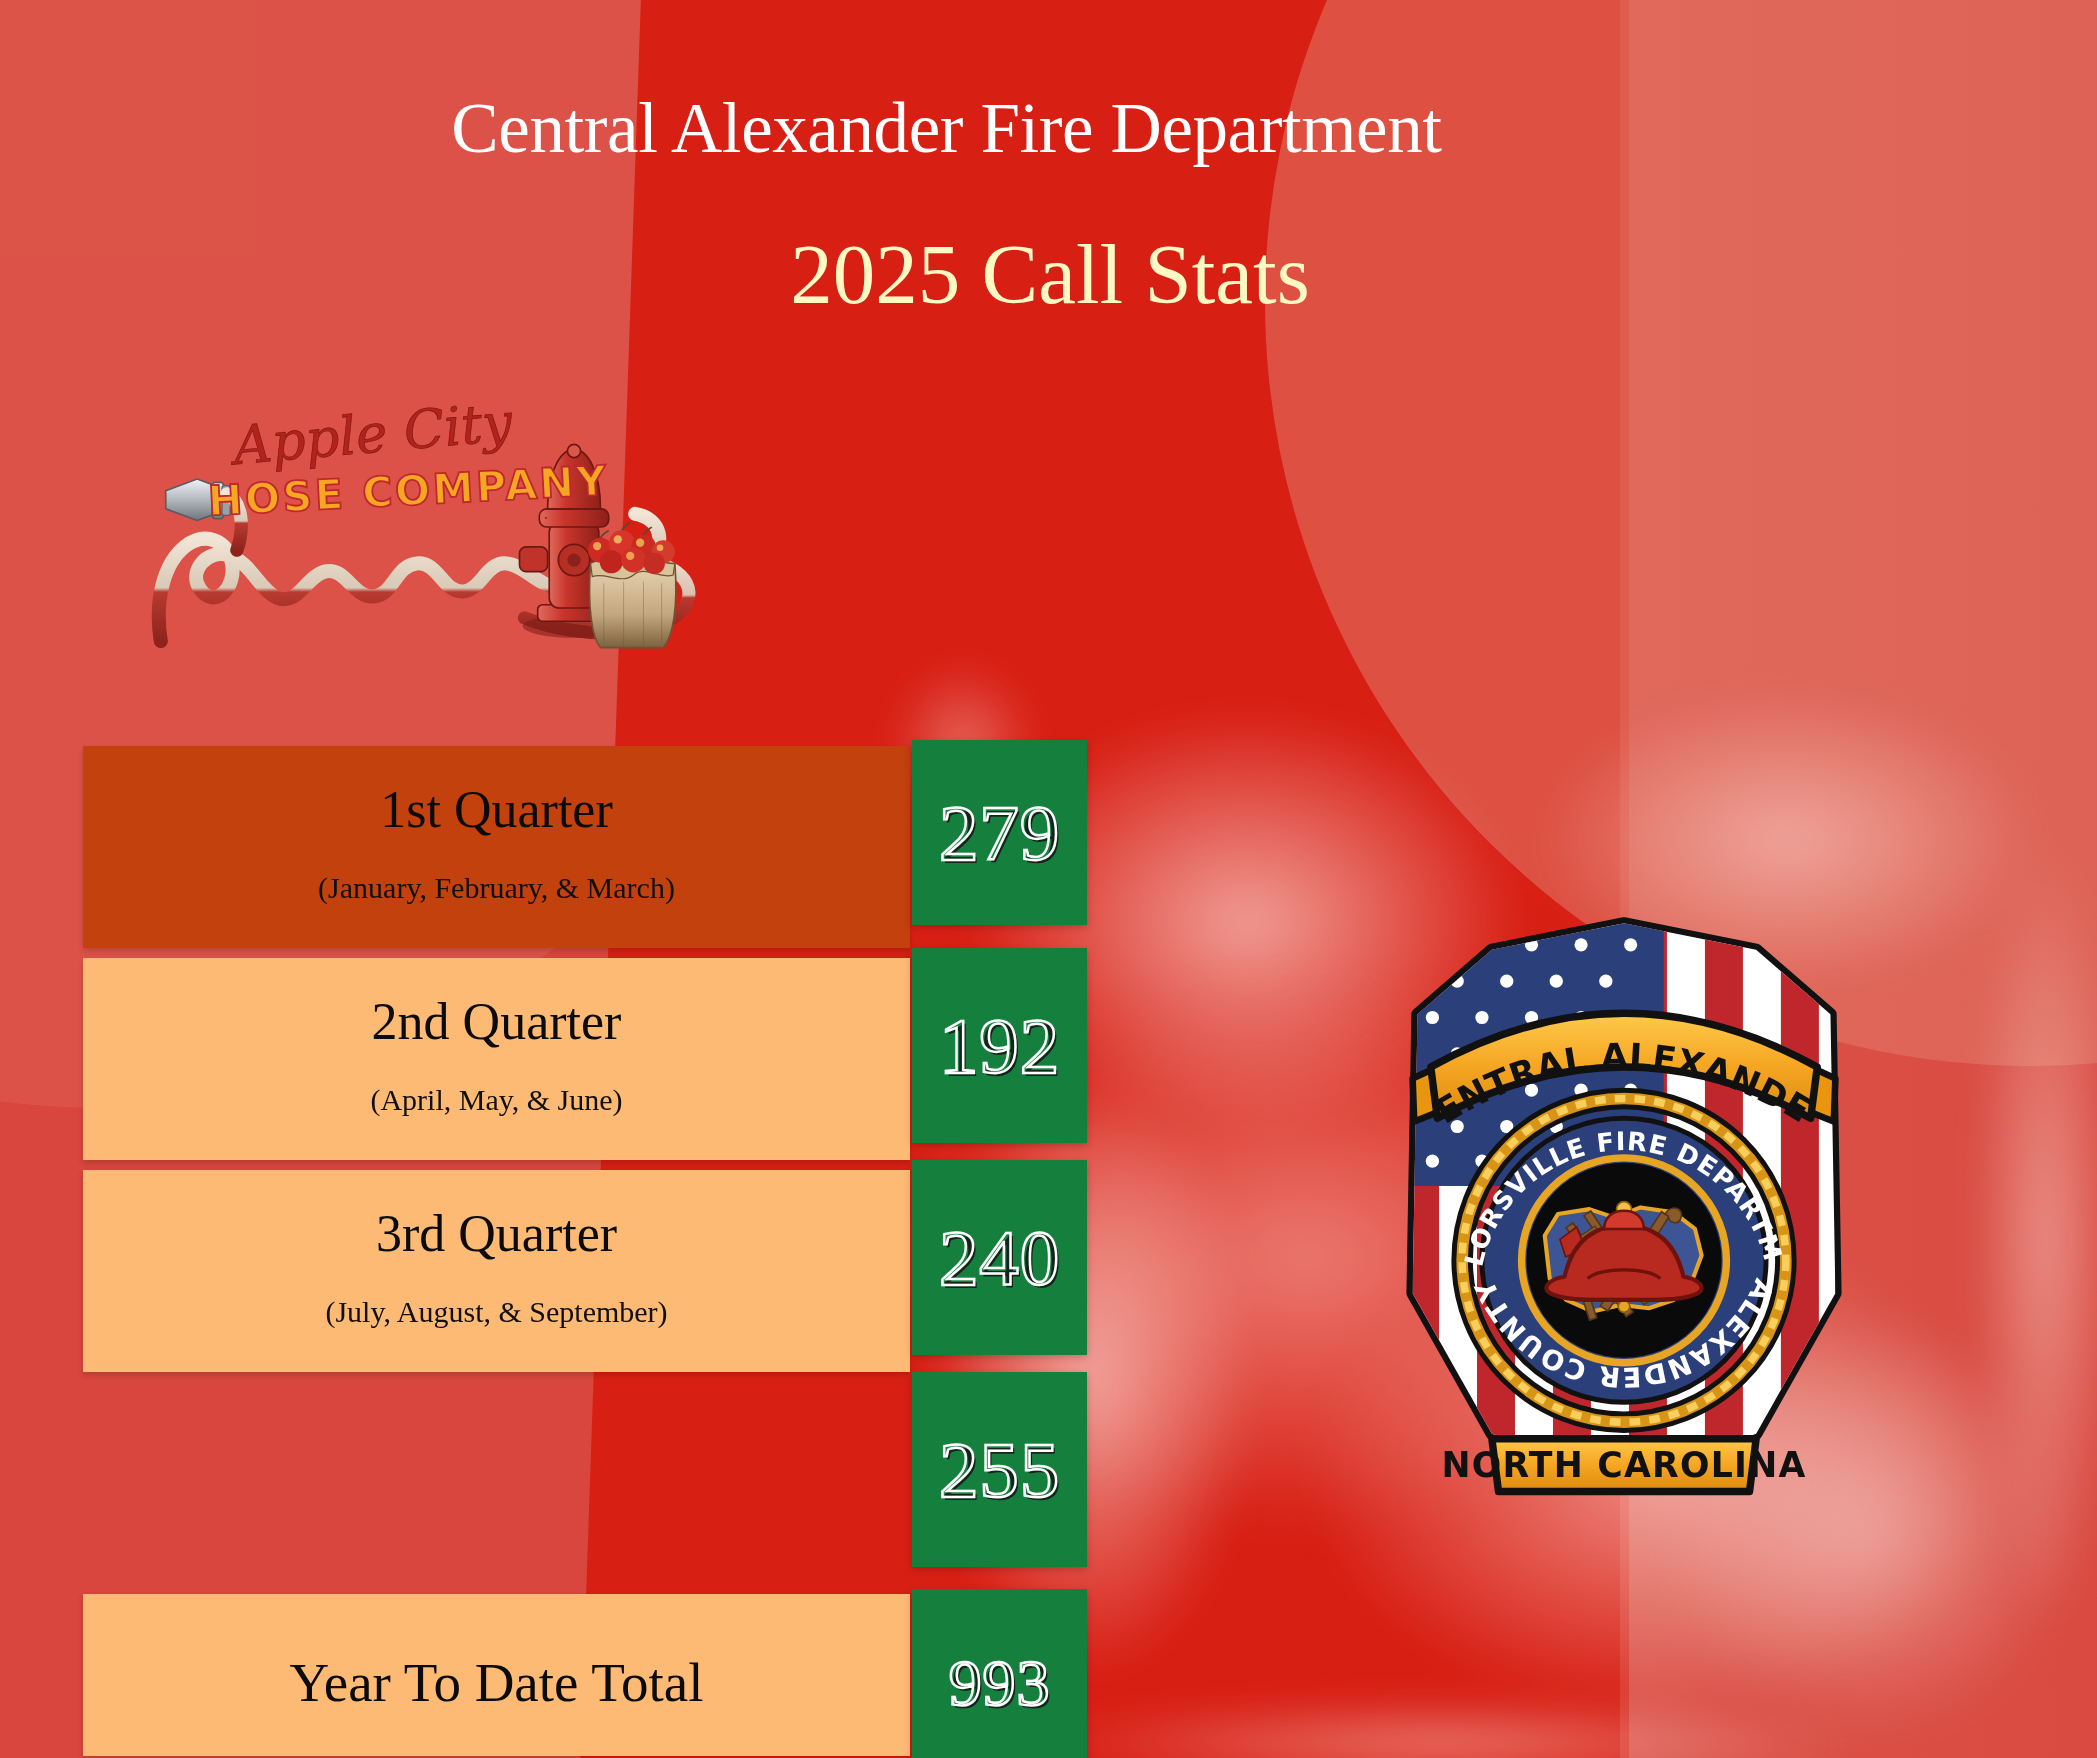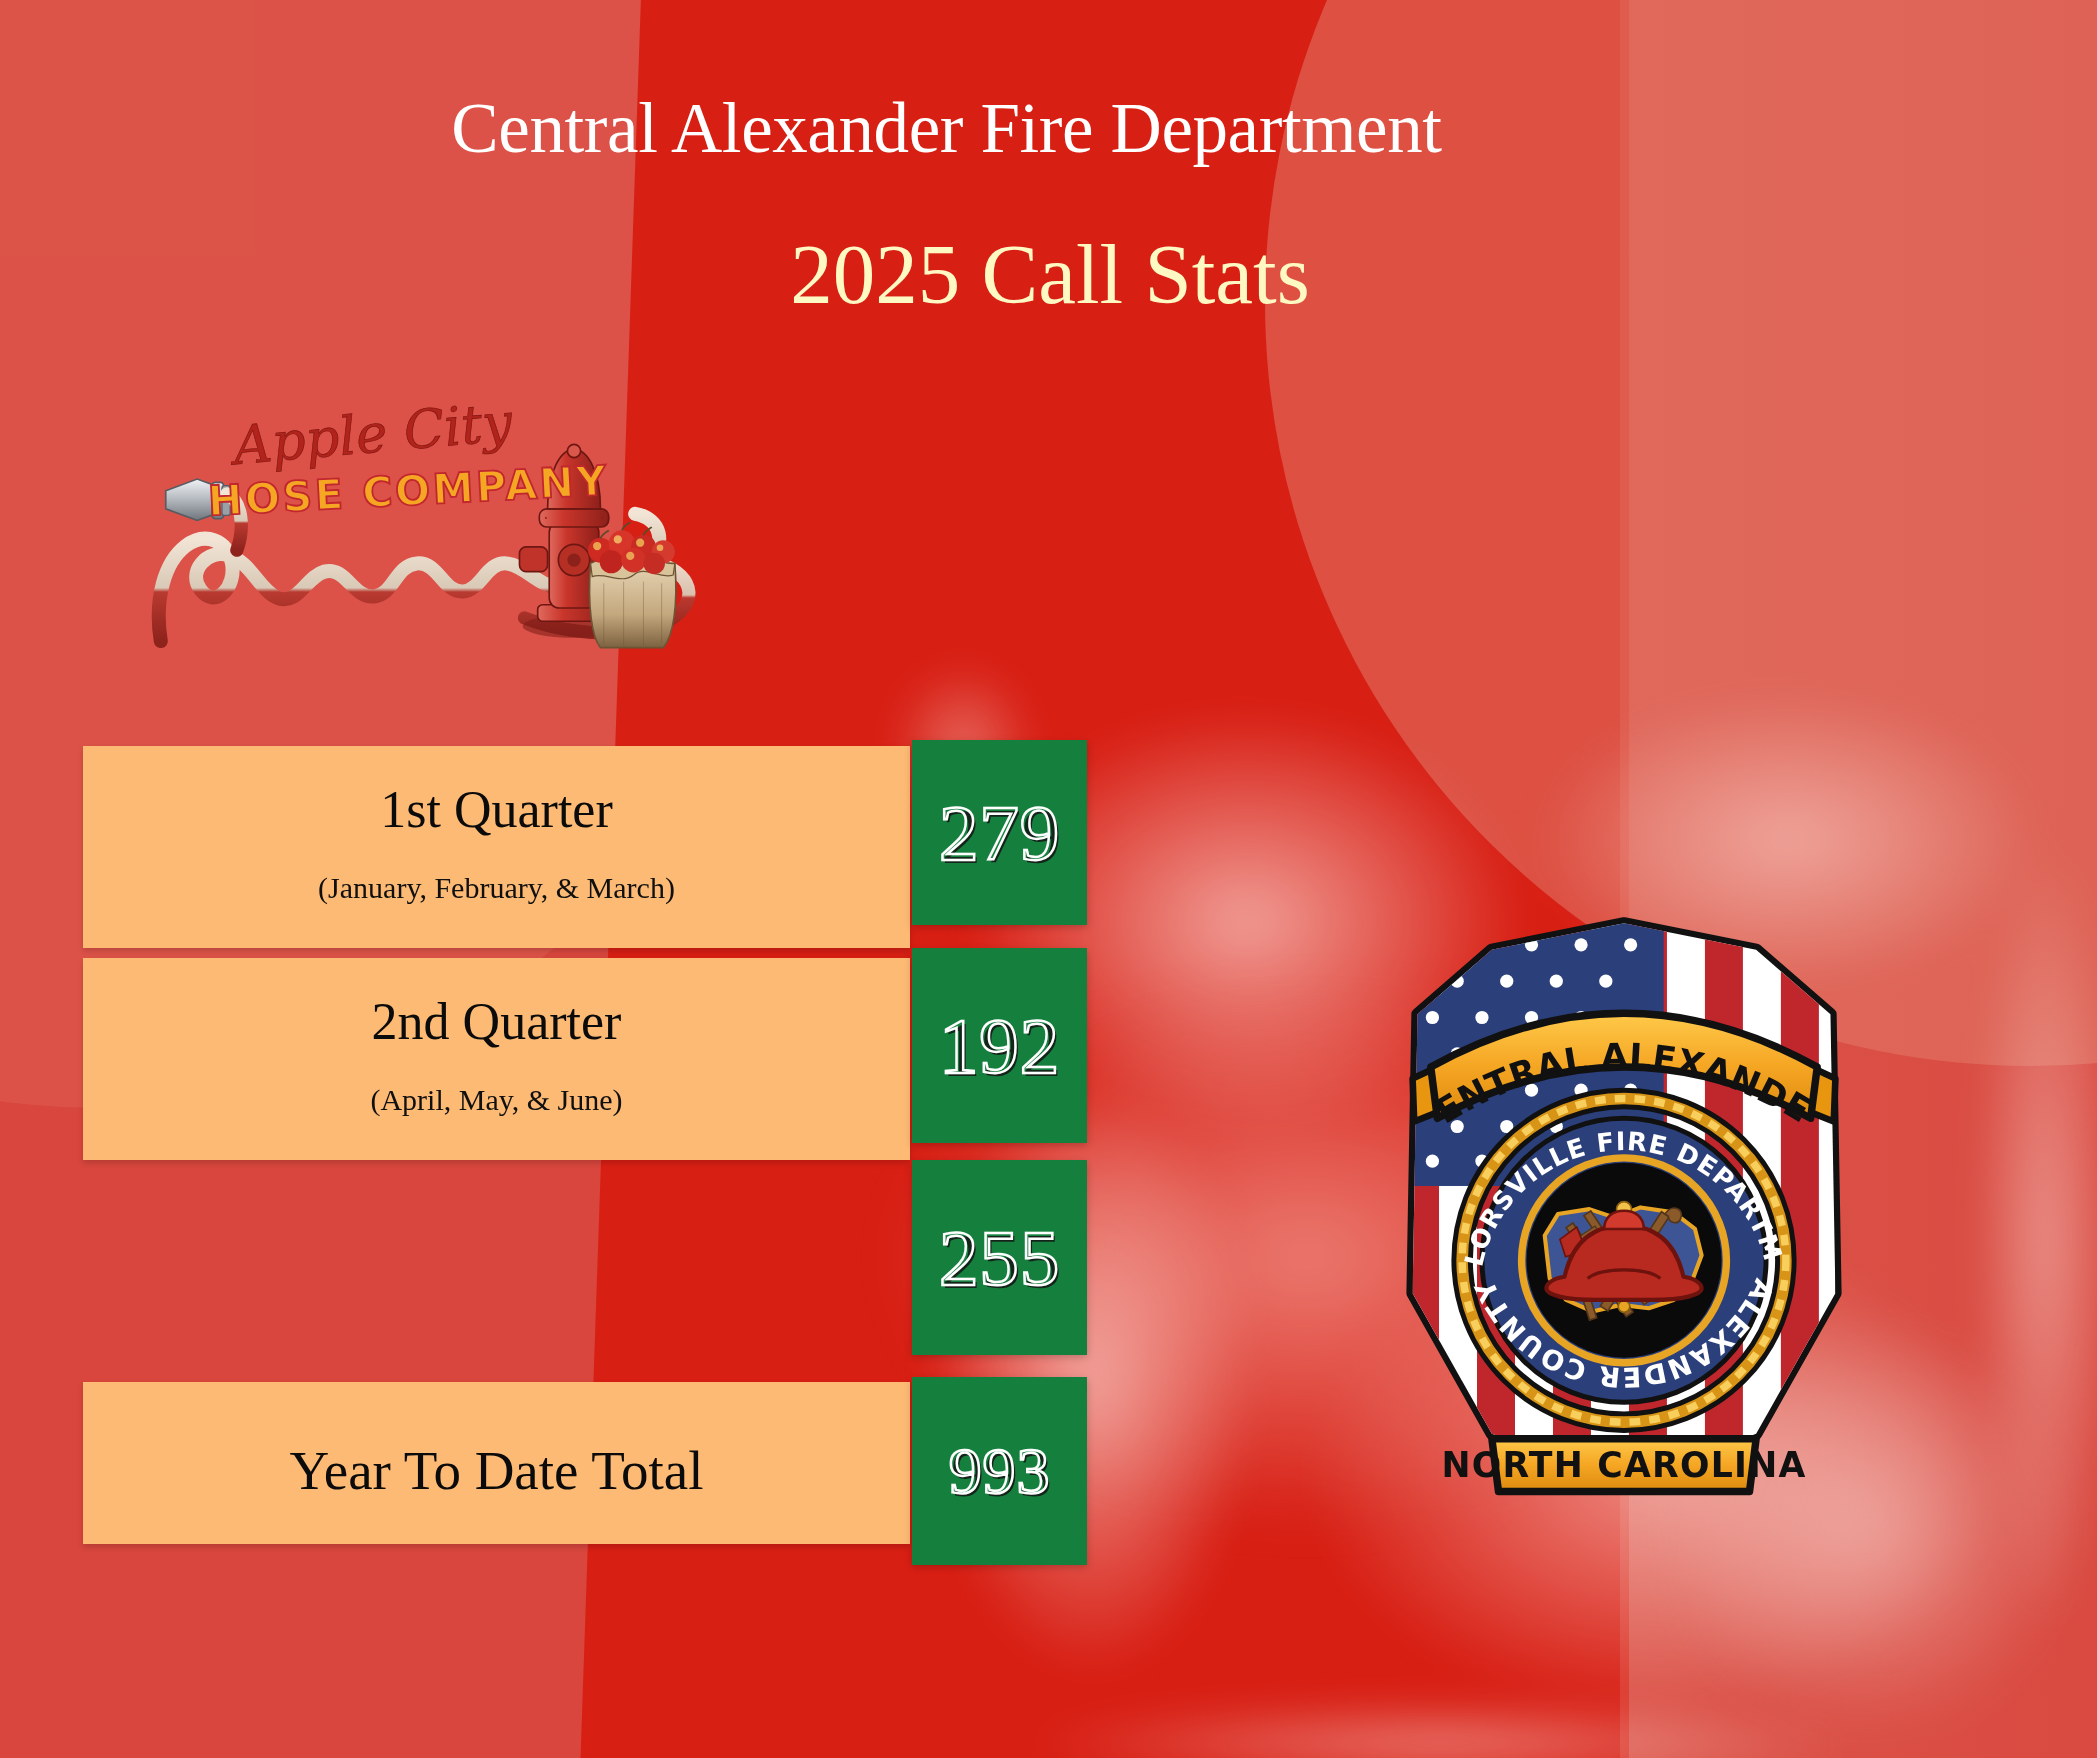--- a/index.html
+++ b/index.html
@@ -81,21 +81,21 @@
 
   .stat-row { position:relative; height:202px; margin-bottom:10px; }
   .stat-row.total { height:162px; margin-bottom:0; }
 
   .stat-bar {
     position:absolute; left:0; top:0; width:827px; height:100%;
     background:#fdba74;
     display:flex; flex-direction:column; align-items:center; justify-content:center;
     box-shadow:0 2.5px 5.8px rgba(0,0,0,0.16);
   }
-  .stat-row.q1 .stat-bar { background:#fdba74; }
+  .stat-row.q1 .stat-bar { background:#c2410c; }
 
   .stat-title {
     font-size:52px; color:#0b0b0b; line-height:1;
     margin-top:-6.6px;
   }
   .stat-months {
     font-size:30px; color:#101010; line-height:1;
     margin-top:37px;
   }
   .stat-row.total .stat-title { font-size:55px; margin-top:14px; }
@@ -259,20 +259,29 @@
   <div class="stat-row q2">
     <div class="stat-bar">
       <div class="stat-title">2nd Quarter</div>
       <div class="stat-months">(April, May, &amp; June)</div>
     </div>
     <div class="stat-value-box">
       <span class="stat-value">192</span>
     </div>
   </div>
 
+  <div class="stat-row q3">
+    <div class="stat-bar">
+      <div class="stat-title">3rd Quarter</div>
+      <div class="stat-months">(July, August, &amp; September)</div>
+    </div>
+    <div class="stat-value-box">
+      <span class="stat-value">240</span>
+    </div>
+  </div>
 
   <div class="stat-row q4">
     <div class="stat-value-box">
       <span class="stat-value">255</span>
     </div>
   </div>
 
   <div class="stat-row total">
     <div class="stat-bar">
       <div class="stat-title">Year To Date Total</div>

